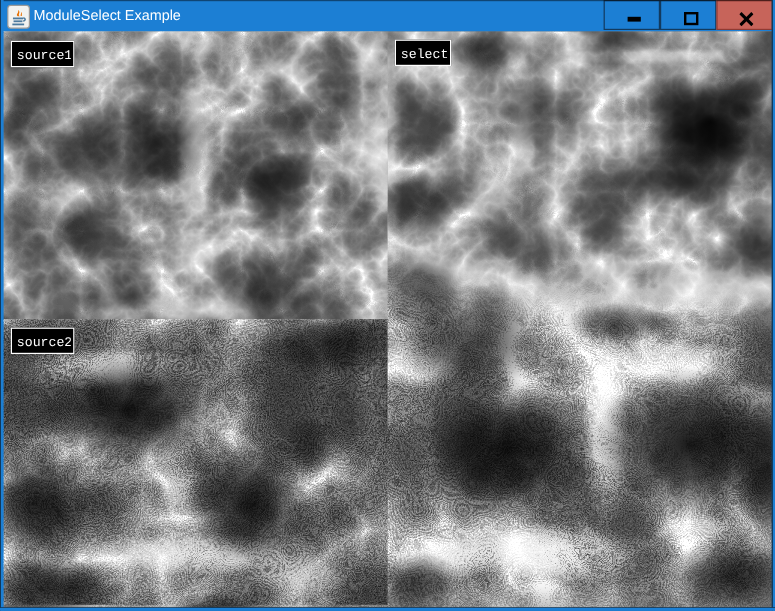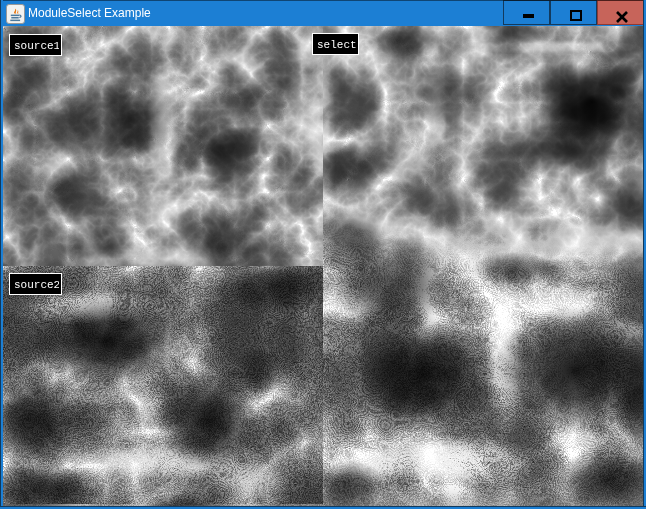--- a/index.html
+++ b/index.html
@@ -132,21 +132,21 @@
 
   <svg class="tex" style="left:0;top:240px" width="321" height="238">
     <rect width="321" height="238" filter="url(#fg1)"></rect>
   </svg>
   <div class="ov" style="top:240px;width:321px;height:238px;background-image:radial-gradient(ellipse 95px 18px at 83px 41px, rgba(255,255,255,0.78) 0%, rgba(255,255,255,0.58) 45%, rgba(255,255,255,0) 100%),radial-gradient(ellipse 100px 18px at 158px 196px, rgba(255,255,255,0.72) 0%, rgba(255,255,255,0.54) 45%, rgba(255,255,255,0) 100%),radial-gradient(ellipse 18px 40px at 148px 129px, rgba(255,255,255,0.55) 0%, rgba(255,255,255,0.41) 45%, rgba(255,255,255,0) 100%),radial-gradient(ellipse 18px 60px at 308px 64px, rgba(255,255,255,0.4) 0%, rgba(255,255,255,0.30) 45%, rgba(255,255,255,0) 100%),radial-gradient(ellipse 40px 20px at 243px 214px, rgba(255,255,255,0.55) 0%, rgba(255,255,255,0.41) 45%, rgba(255,255,255,0) 100%);mix-blend-mode:overlay"></div>
   <div class="ov" style="top:240px;width:321px;height:238px;background-image:radial-gradient(ellipse 76px 45px at 105px 75px, rgba(0,0,0,0.9) 0%, rgba(0,0,0,0.68) 45%, rgba(0,0,0,0) 100%),radial-gradient(ellipse 45px 45px at 28px 154px, rgba(0,0,0,0.75) 0%, rgba(0,0,0,0.56) 45%, rgba(0,0,0,0) 100%),radial-gradient(ellipse 50px 50px at 205px 154px, rgba(0,0,0,0.8) 0%, rgba(0,0,0,0.60) 45%, rgba(0,0,0,0) 100%),radial-gradient(ellipse 60px 30px at 273px 19px, rgba(0,0,0,0.7) 0%, rgba(0,0,0,0.52) 45%, rgba(0,0,0,0) 100%),radial-gradient(ellipse 50px 28px at 38px 224px, rgba(0,0,0,0.7) 0%, rgba(0,0,0,0.52) 45%, rgba(0,0,0,0) 100%),radial-gradient(ellipse 40px 15px at 178px 242px, rgba(0,0,0,0.5) 0%, rgba(0,0,0,0.38) 45%, rgba(0,0,0,0) 100%),radial-gradient(ellipse 25px 25px at 258px 104px, rgba(0,0,0,0.5) 0%, rgba(0,0,0,0.38) 45%, rgba(0,0,0,0) 100%)"></div>
 
   <div class="label" style="left:7px;top:8px;width:46px;"><svg width="46" height="20">
           <text x="1" y="14" font-family="Liberation Mono,monospace" font-size="11" fill="#fff">source1</text>
         </svg></div>
-  <div class="label" style="left:310px;top:7px;width:40px;"><svg width="40" height="20">
+  <div class="label" style="left:327px;top:7px;width:40px;"><svg width="40" height="20">
           <text x="1" y="14" font-family="Liberation Mono,monospace" font-size="11" fill="#fff">select</text>
         </svg></div>
   <div class="label" style="left:7px;top:247px;width:46px;text-align:center;"><svg width="46" height="20">
           <text x="1" y="14" font-family="Liberation Mono,monospace" font-size="11" fill="#fff">source2</text>
         </svg></div>
  </div>
 
  <div id="titlebar">
   <div id="icon">
     <svg width="17" height="18" viewBox="0 0 17 18">

